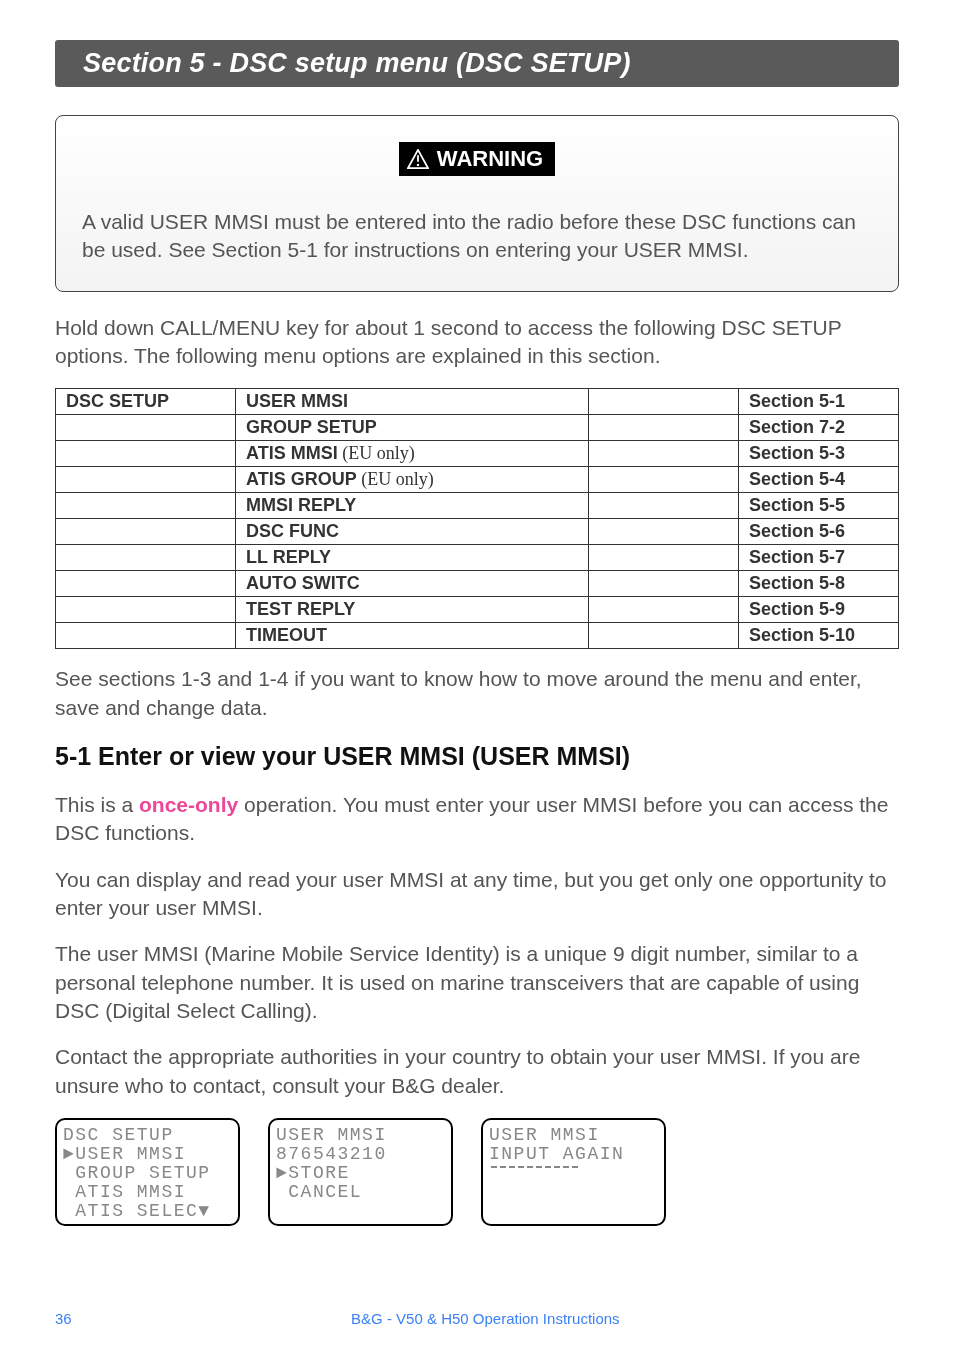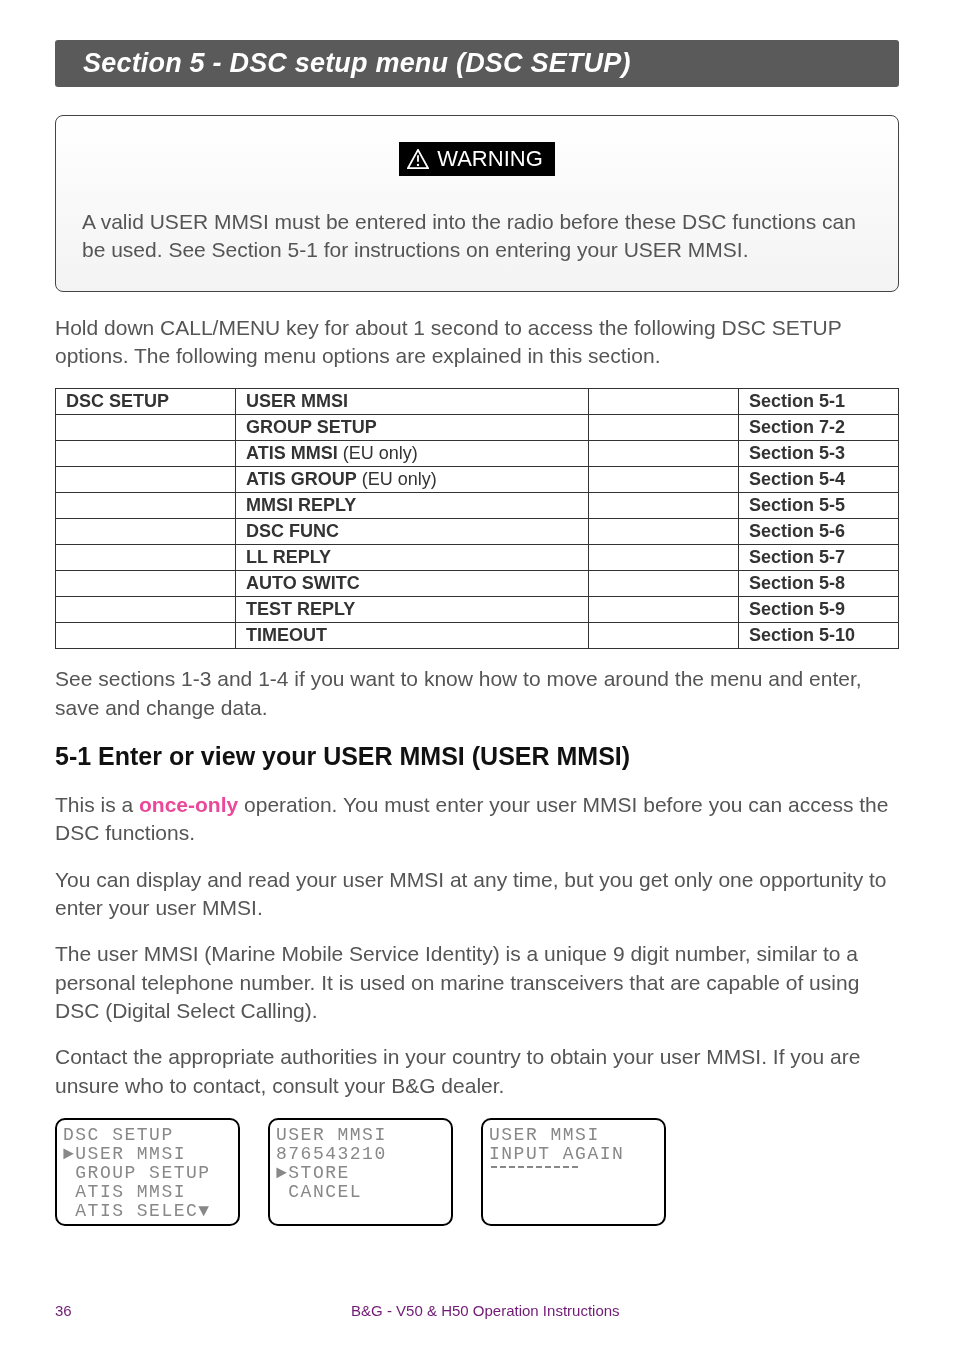--- a/index.html
+++ b/index.html
@@ -39,21 +39,21 @@
   .warn-label-wrap {
     text-align: center;
     margin-bottom: 32px;
   }
   .warn-label {
     display: inline-flex;
     align-items: center;
     gap: 8px;
     background: #000;
     color: #fff;
-    font-weight: 400;
+    font-weight: 700;
     font-size: 22px;
     padding: 4px 12px 4px 8px;
   }
   .warn-tri {
     display: inline-block;
   }
   .warn-tri svg { display: block; }
   .warn-text, .body-text {
     font-size: 21px;
     line-height: 1.35;
@@ -71,21 +71,21 @@
     padding: 2px 10px;
     font-size: 18px;
     text-align: left;
     color: #333;
   }
   table.menu .col1 { width: 180px; font-weight: 700; }
   table.menu .col2 { }
   table.menu .col3 { width: 150px; }
   table.menu .col4 { width: 160px; font-weight: 700; }
   .row-name { font-weight: 700; }
-  .row-note { font-weight: 400; color:#333; }
+  .row-note { font-weight: 400; color:#333;font-family:Liberation Serif, serif; }
   h2.sub {
     font-size: 25px;
     font-weight: 700;
     margin: 20px 0 20px 0;
     color: #111;
   }
   .bold { font-weight: 700; color:#ec4899; }
   .lcd-row {
     display: flex;
     gap: 28px;
@@ -107,27 +107,27 @@
   .lcd .line { white-space: pre; }
   .lcd .cursor-row {
     height: 2px;
     margin-top: 2px;
     background: repeating-linear-gradient(to right,#888 0 6px,transparent 6px 9px);
     width: 90px;
     margin-left: 2px;
   }
   .footer {
     position: absolute;
-    bottom: 28px;
+    bottom: 20px;
     left: 55px;
     right: 55px;
     display: flex;
     align-items: baseline;
     font-size: 15px;
-    color: #701a75;
+    color: #3b82f6;
   }
   .footer .pg { font-weight: 400; }
   .footer .ftext { flex: 1; text-align: center; }
 </style>
 </head>
 <body>
 
 <div class="page">
 
   <div class="banner">

